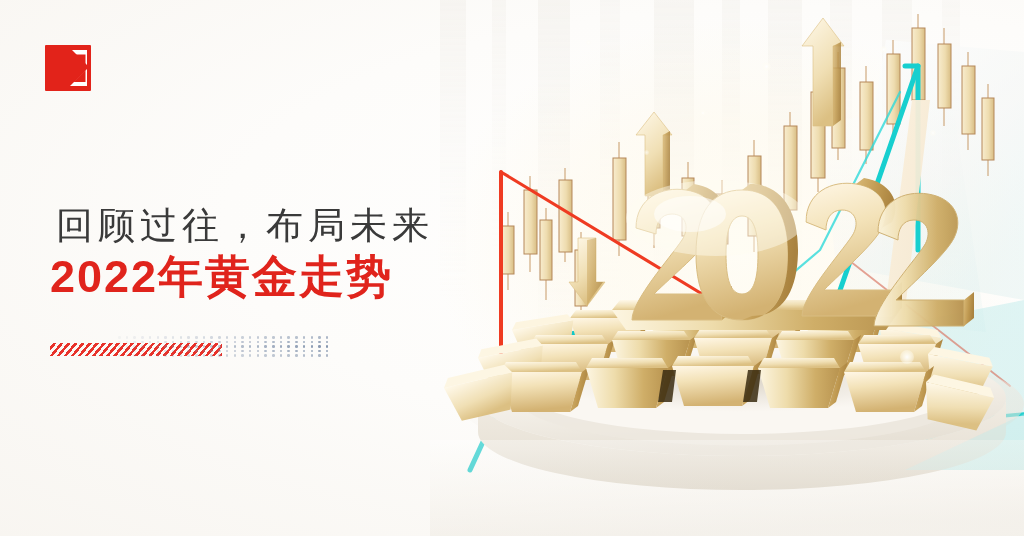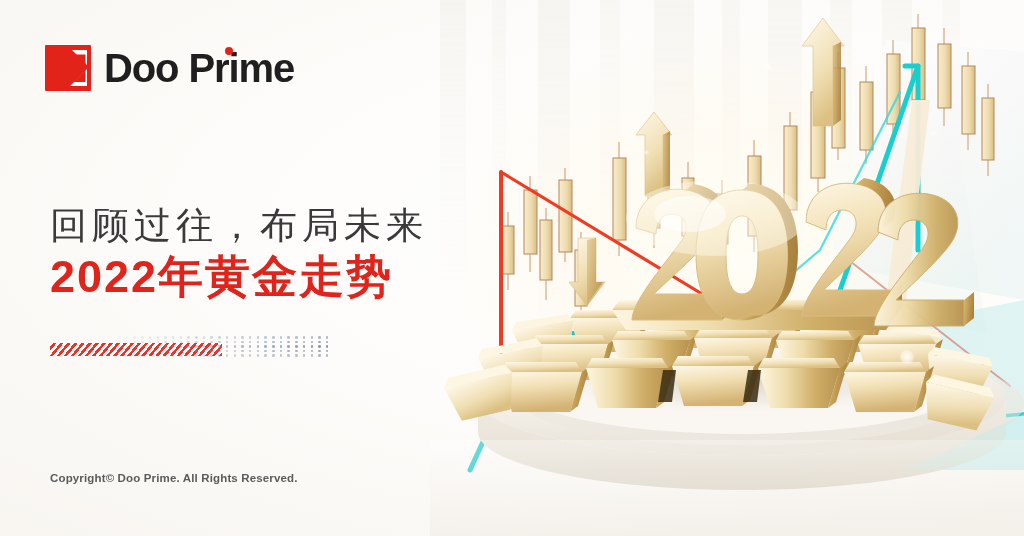--- a/index.html
+++ b/index.html
@@ -78,21 +78,21 @@
     position: absolute;
     width: 8px; height: 8px;
     border-radius: 50%;
     background: #e2231a;
     left: 121px;
     top: -1px;
   }
 
   .headline-sub {
     position: absolute;
-    left: 50px; top: 206px;
+    left: 56px; top: 206px;
     font-size: 37px;
     letter-spacing: 5px;
     color: #3a3a3a;
     font-weight: 400;
     line-height: 1.1;
     white-space: nowrap;
     font-family: Liberation Sans, sans-serif;
   }
   .headline-main {
     position: absolute;
@@ -520,24 +520,20 @@
     <div class="logo-mark">
       <svg viewBox="0 0 46 46" width="46" height="46">
         <rect x="0" y="0" width="46" height="46" rx="1" fill="#e2231a"></rect>
         <path d="M16 4 L42 4 L42 30 L16 4 Z" fill="#ffffff" opacity="0"></path>
         <polygon points="42,5 42,20 27,5" fill="#ffffff"></polygon>
         <polygon points="42,24 42,41 25,41" fill="#ffffff"></polygon>
         <polygon points="42,5 42,19 28,5" fill="#e2231a" opacity="0"></polygon>
         <path d="M30.5 9.5 L40.5 9.5 L40.5 19.5 Z" fill="#e2231a"></path>
         <path d="M40.5 25 L40.5 37 L28.5 37 Z" fill="#e2231a"></path>
       </svg>
-    </div>
-    <div class="logo-word">
-      <span>Doo Prime</span>
-      <span class="logo-dot"></span>
     </div>
   </div>
 
   <div class="headline-sub">回顾过往，布局未来</div>
 
   <div class="headline-main">2022年黄金走势</div>
 
   <div class="deco">
     <div class="deco-stripe"></div>
     <div class="deco-dots" id="deco-dots">
@@ -677,15 +673,14 @@
         <i style="left: 161.7px; top: 18.4px; background: rgb(127, 145, 171); opacity: 0.516;"></i>
         <i style="left: 169.4px; top: 18.4px; background: rgb(127, 145, 171); opacity: 0.537;"></i>
         <i style="left: 177.1px; top: 18.4px; background: rgb(127, 145, 171); opacity: 0.558;"></i>
         <i style="left: 184.8px; top: 18.4px; background: rgb(127, 145, 171); opacity: 0.58;"></i>
         <i style="left: 192.5px; top: 18.4px; background: rgb(127, 145, 171); opacity: 0.601;"></i>
         <i style="left: 200.2px; top: 18.4px; background: rgb(127, 145, 171); opacity: 0.622;"></i>
         <i style="left: 207.9px; top: 18.4px; background: rgb(127, 145, 171); opacity: 0.644;"></i>
       </div>
   </div>
 
-  <div class="copyright">Copyright© Doo Prime. All Rights Reserved.</div>
 
 </div>
 
 </body></html>

